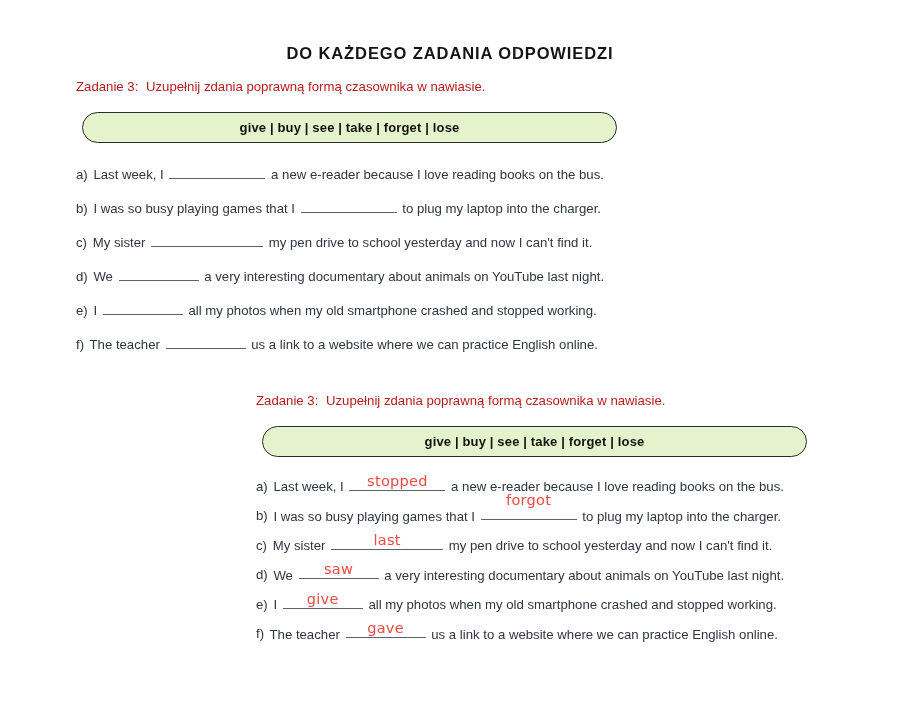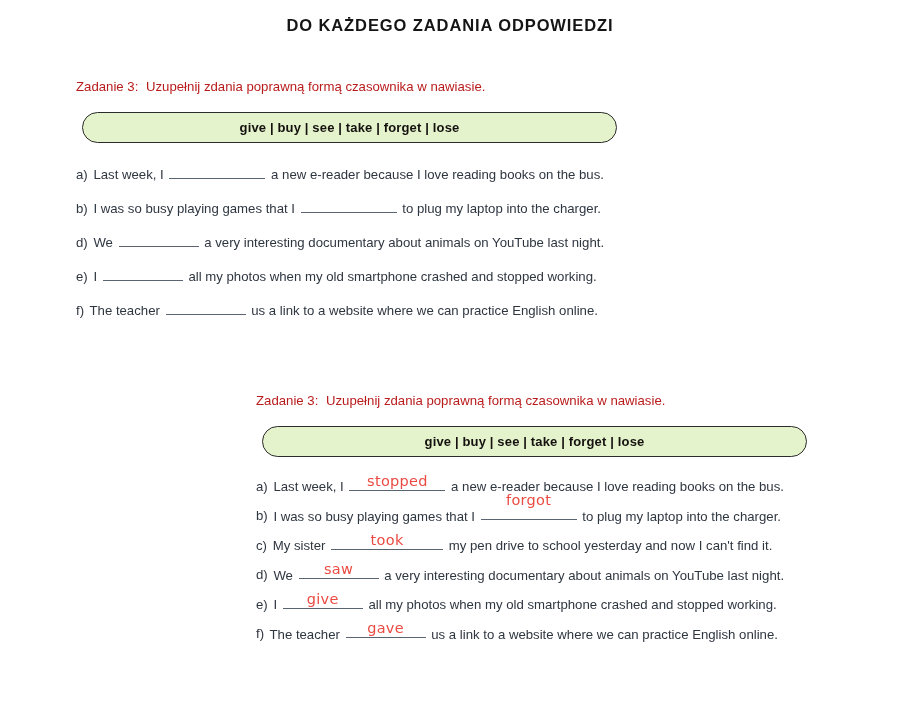--- a/index.html
+++ b/index.html
@@ -13,21 +13,21 @@
     font-family: "Liberation Sans", sans-serif;
     color: #2e3640;
     overflow: hidden;
     position: relative;
   }
 
   
   .page-title {
     position: absolute;
     left: 0;
-    top: 16px;
+    top: 44px;
     width: 900px;
     text-align: center;
     font-size: 16.5px;
     font-weight: bold;
     letter-spacing: 0.9px;
     color: #151515;
   }
 
   
   .worksheet {
@@ -113,32 +113,33 @@
 <div class="page-title">DO KAŻDEGO ZADANIA ODPOWIEDZI</div>
 
 <div class="worksheet section-one">
     <div class="instruction"><span class="task-label">Zadanie 3:</span><span> Uzupełnij zdania poprawną formą czasownika w nawiasie.</span></div>
     <div class="wordbank">
       <span class="wordbank-text">give | buy | see | take | forget | lose</span>
     </div>
     <div class="sentences">
       <div class="sentence"><span class="marker">a)</span><span> Last week, I </span><span class="blank" style="width: 96px;"></span><span> a new e-reader because I love reading books on the bus.</span></div>
       <div class="sentence"><span class="marker">b)</span><span> I was so busy playing games that I </span><span class="blank" style="width: 96px;"></span><span> to plug my laptop into the charger.</span></div>
+      <div class="sentence"><span class="marker">c)</span><span> My sister </span><span class="blank" style="width: 112px;"></span><span> my pen drive to school yesterday and now I can't find it.</span></div>
       <div class="sentence"><span class="marker">d)</span><span> We </span><span class="blank" style="width: 80px;"></span><span> a very interesting documentary about animals on YouTube last night.</span></div>
       <div class="sentence"><span class="marker">e)</span><span> I </span><span class="blank" style="width: 80px;"></span><span> all my photos when my old smartphone crashed and stopped working.</span></div>
       <div class="sentence"><span class="marker">f)</span><span> The teacher </span><span class="blank" style="width: 80px;"></span><span> us a link to a website where we can practice English online.</span></div>
     </div>
   </div>
 
 <div class="worksheet section-two">
     <div class="instruction"><span class="task-label">Zadanie 3:</span><span> Uzupełnij zdania poprawną formą czasownika w nawiasie.</span></div>
     <div class="wordbank">
       <span class="wordbank-text">give | buy | see | take | forget | lose</span>
     </div>
     <div class="sentences">
       <div class="sentence"><span class="marker">a)</span><span> Last week, I </span><span class="blank" style="width: 96px;"><span class="answer">stopped</span></span><span> a new e-reader because I love reading books on the bus.</span></div>
       <div class="sentence"><span class="marker">b)</span><span> I was so busy playing games that I </span><span class="blank" style="width: 96px;"><span class="answer raised">forgot</span></span><span> to plug my laptop into the charger.</span></div>
-      <div class="sentence"><span class="marker">c)</span><span> My sister </span><span class="blank" style="width: 112px;"><span class="answer">took</span></span><span> my pen drive to school yesterday and now I can't find it.</span></div>
+      <div class="sentence"><span class="marker">c)</span><span> My sister </span><span class="blank" style="width: 112px;"><span class="answer">last</span></span><span> my pen drive to school yesterday and now I can't find it.</span></div>
       <div class="sentence"><span class="marker">d)</span><span> We </span><span class="blank" style="width: 80px;"><span class="answer">saw</span></span><span> a very interesting documentary about animals on YouTube last night.</span></div>
       <div class="sentence"><span class="marker">e)</span><span> I </span><span class="blank" style="width: 80px;"><span class="answer">give</span></span><span> all my photos when my old smartphone crashed and stopped working.</span></div>
       <div class="sentence"><span class="marker">f)</span><span> The teacher </span><span class="blank" style="width: 80px;"><span class="answer">gave</span></span><span> us a link to a website where we can practice English online.</span></div>
     </div>
   </div>
 
 </body></html>

